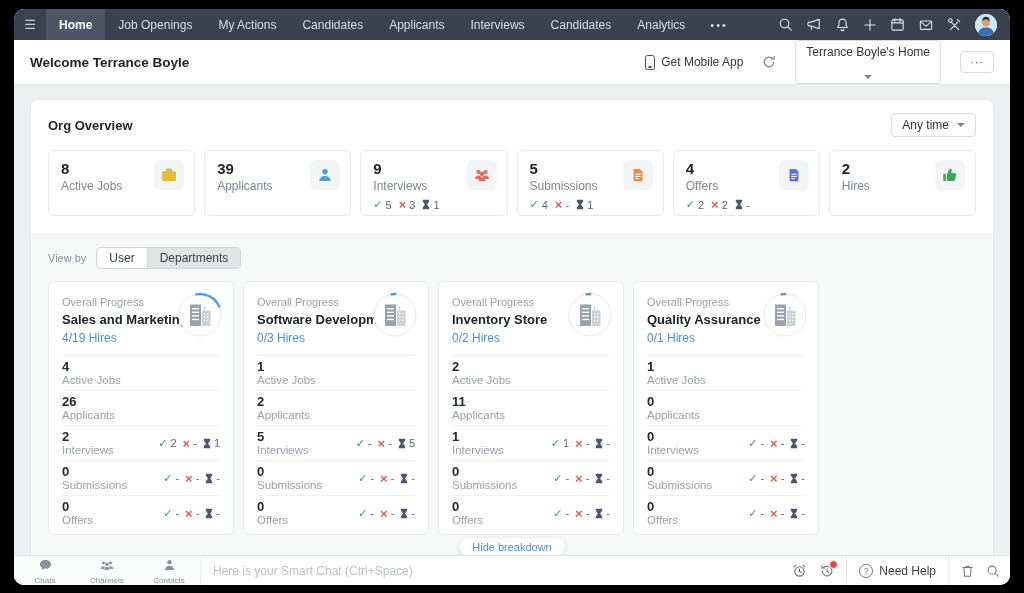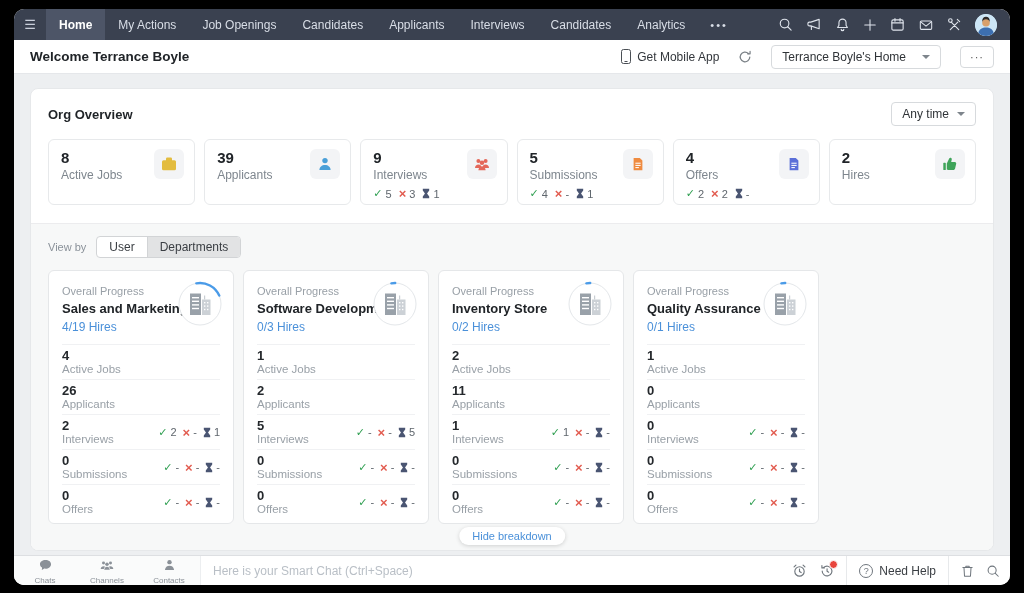--- a/index.html
+++ b/index.html
@@ -21,21 +21,21 @@
   .avatar{width:22px;height:22px;border-radius:50%;overflow:hidden;cursor:pointer;background:#cde6f6;flex:0 0 22px;}
 
   
   .welcomebar{flex:0 0 33px;background:#fff;border-bottom:1px solid #e5e7ea;display:flex;align-items:center;padding:0 16px;}
   .welcome-title{font-size:13.5px;font-weight:bold;color:#202428;}
   .wb-right{margin-left:auto;display:flex;align-items:center;gap:19px;}
   .getapp{display:flex;align-items:center;gap:6px;font-size:12px;color:#33373c;cursor:pointer;}
   .phone-glyph{width:8px;height:13px;border:1.2px solid #4a4f55;border-radius:2.5px;position:relative;}
   .phone-glyph:after{content:"";position:absolute;bottom:1px;left:50%;transform:translateX(-50%);width:3px;height:1.2px;background:#4a4f55;}
   .refresh-btn{display:flex;cursor:pointer;}
-  .home-select{display:flex;align-items:center;gap:16px;border:1px solid #d7dadd;border-radius:4px;padding:4px 10px;font-size:12px;color:#2f3337;cursor:pointer;}
+  .home-select{display:flex;align-items:center;gap:16px;border:1px solid #d7dadd;border-radius:4px;padding:4px 10px;font-size:12px;color:#2f3337;cursor:pointer;flex-direction:column;}
   .caret{width:0;height:0;border-left:4px solid transparent;border-right:4px solid transparent;border-top:4px solid #7e858c;}
   .more-btn{border:1px solid #d7dadd;border-radius:4px;padding:4px 9px;font-size:11px;color:#555;cursor:pointer;letter-spacing:1px;}
 
   
   .content{flex:1;background:#edeff1;padding:14px 16px;position:relative;overflow:hidden;}
   .panel{background:#fff;border:1px solid #e6e8ea;border-radius:8px;position:relative;overflow:hidden;}
   .panel-top{padding:13px 17px 18px;}
   .pt-head{display:flex;align-items:center;}
   .panel-title{font-size:13px;font-weight:bold;color:#1f2327;}
   .anytime{margin-left:auto;display:flex;align-items:center;gap:8px;border:1px solid #d7dadd;border-radius:4px;background:#fff;padding:4px 10px;font-size:12px;color:#2f3337;cursor:pointer;}
@@ -91,22 +91,22 @@
 </style>
 </head>
 <body>
 
 <div class="window">
 
   <div class="navbar">
     <div class="nav-burger">☰</div>
     <div class="nav-tabs">
       <div class="nav-tab active">Home</div>
+      <div class="nav-tab">Job Openings</div>
       <div class="nav-tab">My Actions</div>
-      <div class="nav-tab">Job Openings</div>
       <div class="nav-tab">Candidates</div>
       <div class="nav-tab">Applicants</div>
       <div class="nav-tab">Interviews</div>
       <div class="nav-tab">Candidates</div>
       <div class="nav-tab">Analytics</div>
     </div>
     <div class="nav-more">•••</div>
     <div class="nav-right">
       <span class="nav-icon">
         <svg width="15" height="15" viewBox="0 0 16 16">

